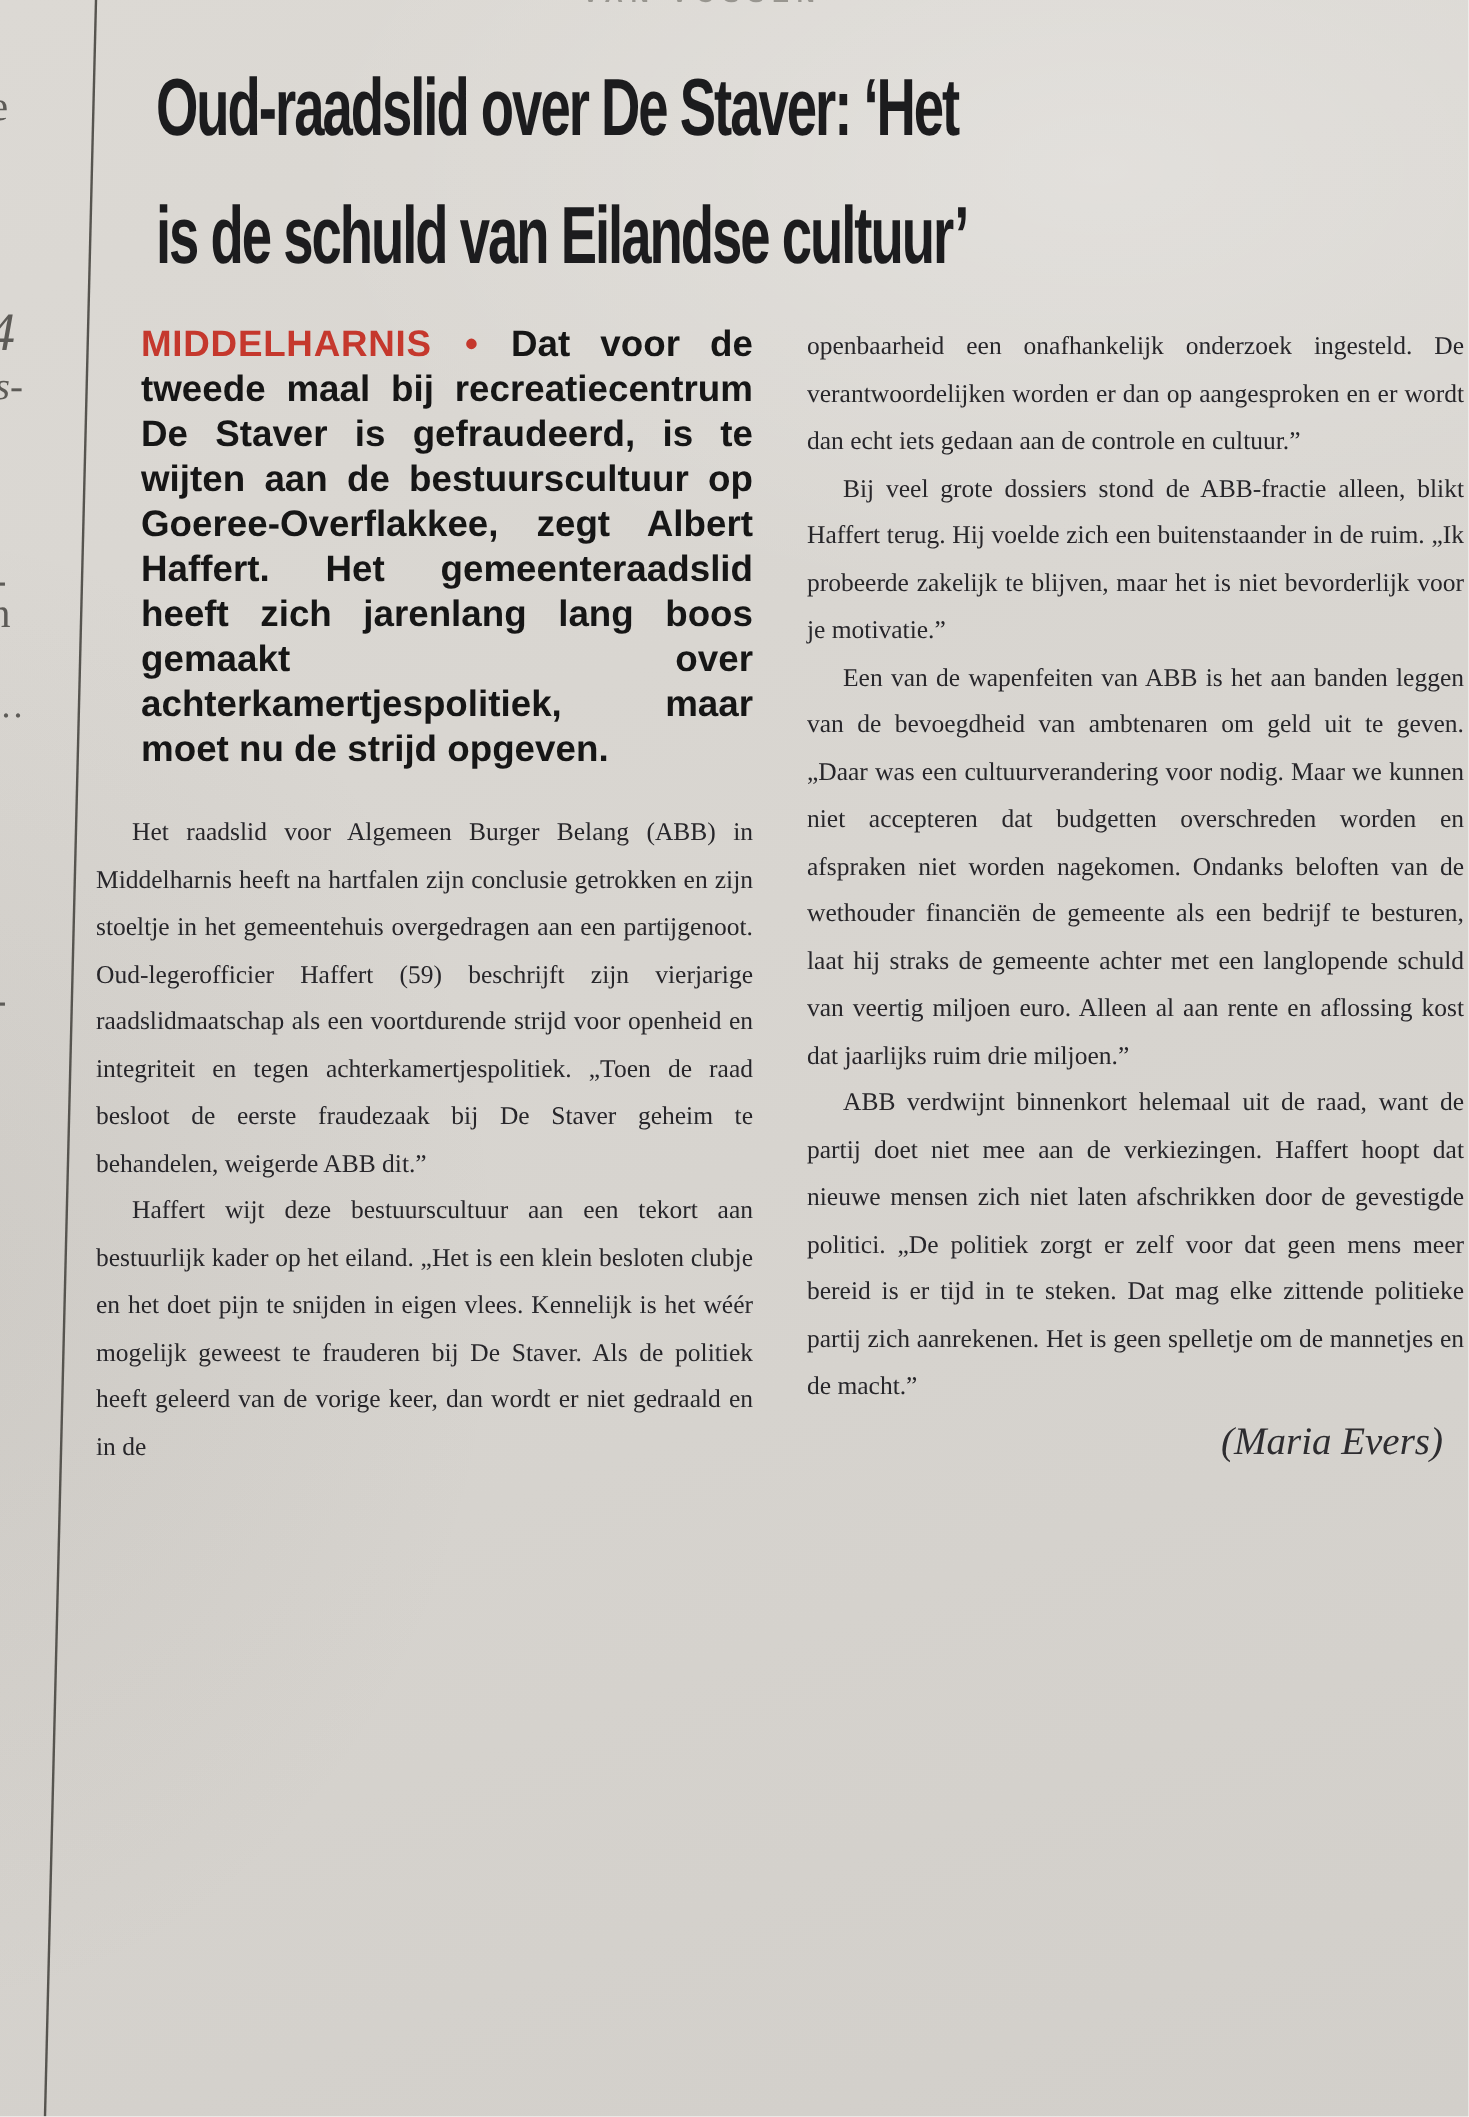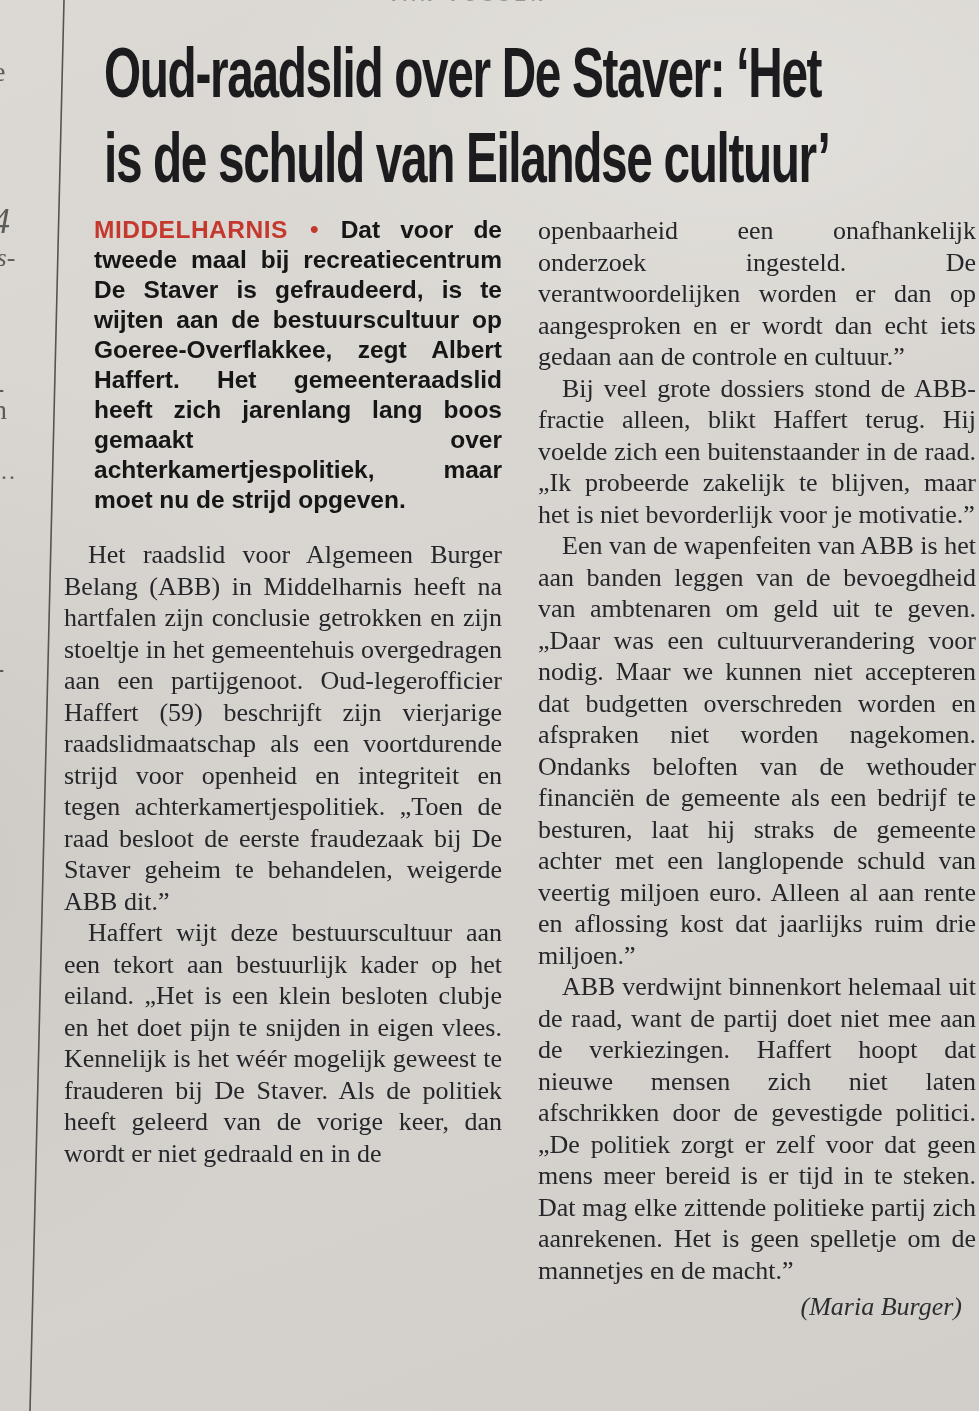--- a/index.html
+++ b/index.html
@@ -36,39 +36,39 @@
   .frag-5 { left:-7px;  top:394px; font-size:28px; }
   .frag-6 { left:1px;   top:458px; font-size:24px; letter-spacing:2px; }
   .frag-7 { left:-5px;  top:652px; font-size:28px; }
 
   .article { position:absolute; left:64px; top:30px; width:912px; }
 
   .headline {
     margin:0 0 0 40px; padding:0;
     font-family:"Liberation Sans", sans-serif;
     font-weight:bold; color:#1c1c1e;
-    font-size:71px; line-height:85px; letter-spacing:-2px;
+    font-size:54px; line-height:85px; letter-spacing:-2px;
     white-space:nowrap;
   }
   .headline-line { display:inline-block; transform-origin:0 50%; }
 
   .columns { display:flex; gap:36px; margin-top:15px; }
   .col { width:438px; }
 
   .lead {
     margin-left:30px; margin-bottom:24px;
     font-family:"Liberation Sans", sans-serif;
     font-weight:bold; font-size:24.5px; line-height:30px;
     color:#161616; text-align:justify;
   }
   .dateline { color:var(--accent, #c5382d); letter-spacing:0.5px; }
   .bullet   { color:var(--accent, #c5382d); padding:0 2px; }
 
   .bodytext p {
-    margin:0; font-size:26px; line-height:31.5px;
+    margin:0; font-size:17px; line-height:31.5px;
     text-align:justify; text-indent:24px; color:#27262a;
   }
   .bodytext p.no-indent { text-indent:0; }
 
   .byline {
     margin-top:6px; text-align:right; font-style:italic;
     font-size:26px; color:#2e2d30; padding-right:14px;
   }
 </style>
 </head>
@@ -108,22 +108,22 @@
         </div>
         <div class="bodytext">
           <p>Het raadslid voor Algemeen Burger Belang (ABB) in Middelharnis heeft na hartfalen zijn conclusie getrokken en zijn stoeltje in het gemeentehuis overgedragen aan een partijgenoot. Oud-legerofficier Haffert (59) beschrijft zijn vierjarige raadslidmaatschap als een voortdurende strijd voor openheid en integriteit en tegen achterkamertjespolitiek. „Toen de raad besloot de eerste fraudezaak bij De Staver geheim te behandelen, weigerde ABB dit.”</p>
           <p>Haffert wijt deze bestuurscultuur aan een tekort aan bestuurlijk kader op het eiland. „Het is een klein besloten clubje en het doet pijn te snijden in eigen vlees. Kennelijk is het wéér mogelijk geweest te frauderen bij De Staver. Als de politiek heeft geleerd van de vorige keer, dan wordt er niet gedraald en in de</p>
         </div>
       </div>
 
       <div class="col">
         <div class="bodytext">
           <p class="no-indent">openbaarheid een onafhankelijk onderzoek ingesteld. De verantwoordelijken worden er dan op aangesproken en er wordt dan echt iets gedaan aan de controle en cultuur.”</p>
-          <p>Bij veel grote dossiers stond de ABB-fractie alleen, blikt Haffert terug. Hij voelde zich een buitenstaander in de raad. „Ik probeerde zakelijk te blijven, maar het is niet bevorderlijk voor je motivatie.”</p>
+          <p>Bij veel grote dossiers stond de ABB-fractie alleen, blikt Haffert terug. Hij voelde zich een buitenstaander in de ruim. „Ik probeerde zakelijk te blijven, maar het is niet bevorderlijk voor je motivatie.”</p>
           <p>Een van de wapenfeiten van ABB is het aan banden leggen van de bevoegdheid van ambtenaren om geld uit te geven. „Daar was een cultuurverandering voor nodig. Maar we kunnen niet accepteren dat budgetten overschreden worden en afspraken niet worden nagekomen. Ondanks beloften van de wethouder financiën de gemeente als een bedrijf te besturen, laat hij straks de gemeente achter met een langlopende schuld van veertig miljoen euro. Alleen al aan rente en aflossing kost dat jaarlijks ruim drie miljoen.”</p>
           <p>ABB verdwijnt binnenkort helemaal uit de raad, want de partij doet niet mee aan de verkiezingen. Haffert hoopt dat nieuwe mensen zich niet laten afschrikken door de gevestigde politici. „De politiek zorgt er zelf voor dat geen mens meer bereid is er tijd in te steken. Dat mag elke zittende politieke partij zich aanrekenen. Het is geen spelletje om de mannetjes en de macht.”</p>
         </div>
-        <div class="byline">(Maria Burger)</div>
+        <div class="byline">(Maria Evers)</div>
       </div>
 
     </div>
   </div>
 </div>
 
 </body></html>

